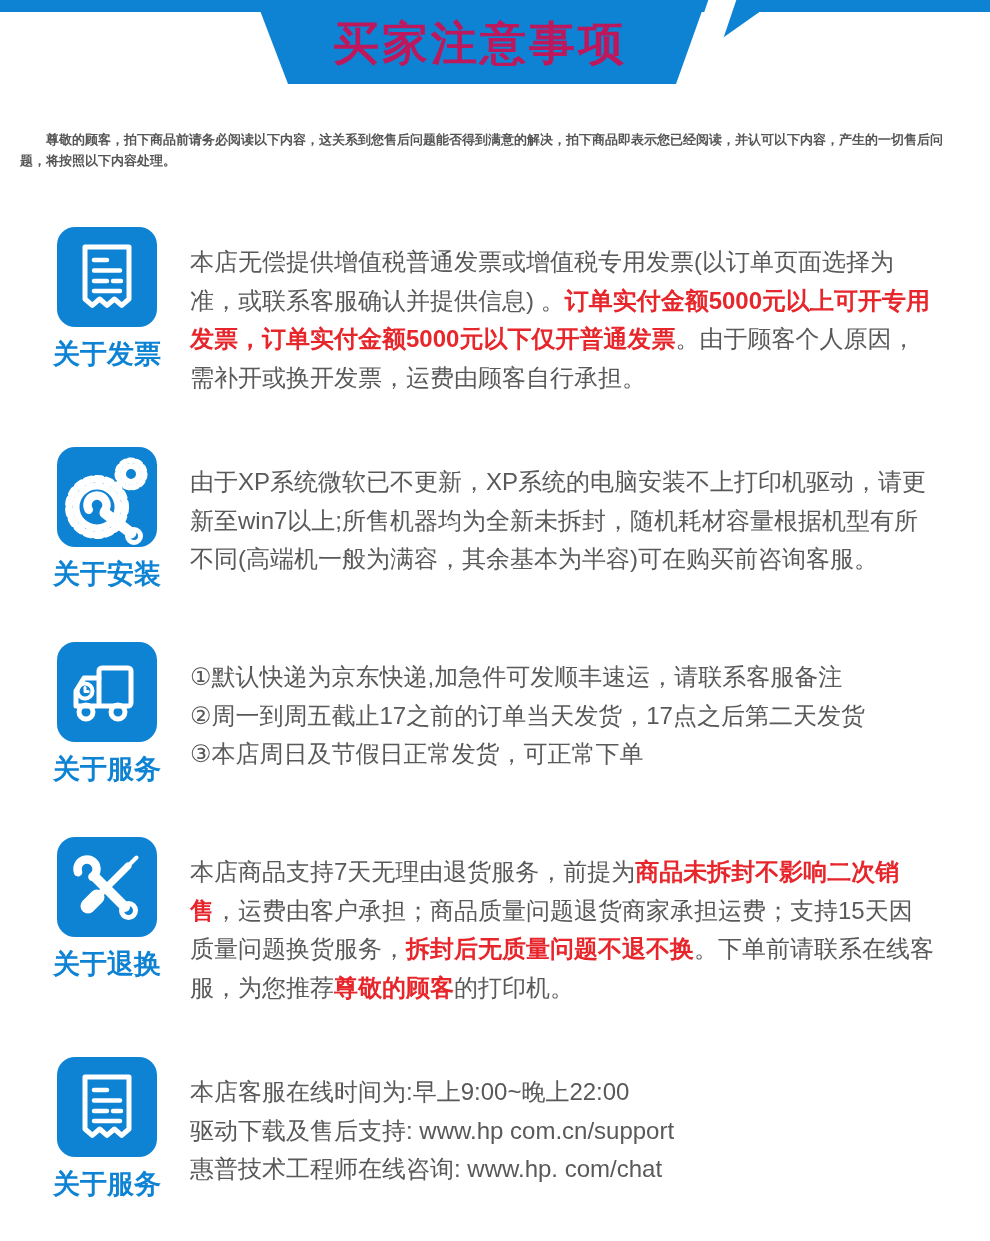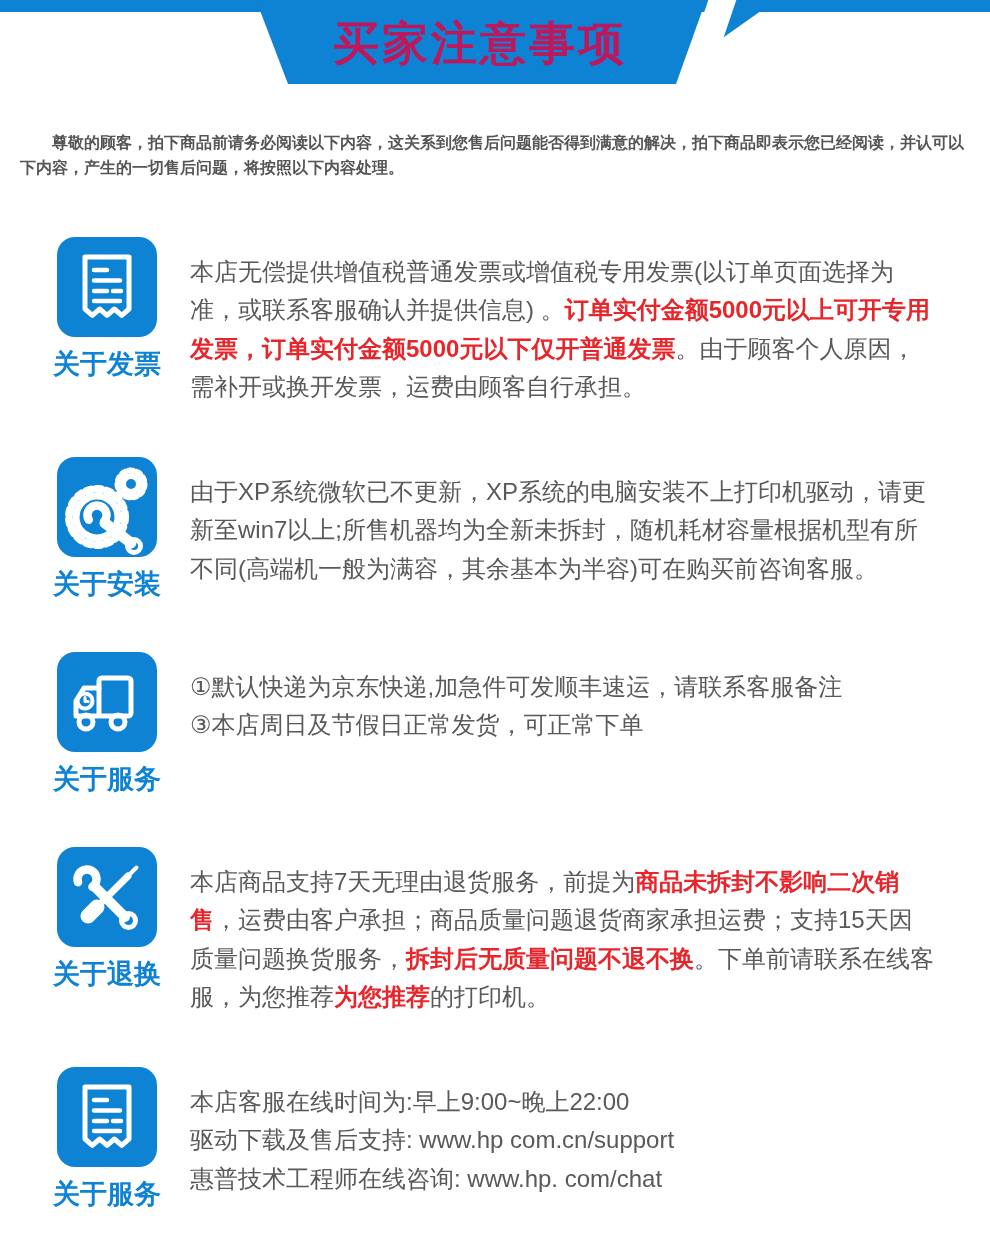--- a/index.html
+++ b/index.html
@@ -17,21 +17,21 @@
   
   .banner{position:relative;width:990px;height:90px;}
   .banner svg{position:absolute;left:0;top:0;display:block;}
   .banner-title{
     position:absolute;left:480px;top:13px;transform:translateX(-50%);
     color:#be185d;font-size:46px;font-weight:bold;letter-spacing:3px;white-space:nowrap;
   }
   
   .intro{
     margin:40px 22px 0 20px;
-    color:var(--intro-gray);font-weight:bold;font-size:16px;line-height:1.58;
+    color:var(--intro-gray);font-weight:bold;font-size:13px;line-height:1.58;
     text-indent:2em;
   }
   
   .sections{margin:56px 0 0 48px;}
   .section-row{display:flex;align-items:flex-start;gap:24px;margin-bottom:50px;}
   .icon-col{width:118px;flex:0 0 118px;display:flex;flex-direction:column;align-items:center;}
   .icon-box{
     width:100px;height:100px;border-radius:18px;background:var(--blue);
     display:flex;align-items:center;justify-content:center;
   }
@@ -103,39 +103,40 @@
             <circle cx="28" cy="49" r="7.5" stroke-width="4"></circle>
             <path d="M28 45.5 v4 h3.2" stroke-width="3"></path>
             <circle cx="29" cy="70" r="7"></circle>
             <circle cx="61" cy="70" r="7"></circle>
           </svg>
         </div>
         <div class="icon-label">关于服务</div>
       </div>
       <div class="text-col">
         <div><span>①默认快递为京东快递,加急件可发顺丰速运，请联系客服备注</span></div>
+        <div><span>②周一到周五截止17之前的订单当天发货，17点之后第二天发货</span></div>
         <div><span>③本店周日及节假日正常发货，可正常下单</span></div>
       </div>
     </section>
     <section class="section-row">
       <div class="icon-col">
         <div class="icon-box">
           <svg width="100" height="100" viewBox="0 0 100 100" fill="none" stroke="#fff" stroke-linecap="round">
             <circle cx="30" cy="32" r="9.5" stroke-width="8.5" stroke-dasharray="42 20" transform="rotate(160 30 32)"></circle>
             <path d="M38 40 L68 70" stroke-width="10"></path>
             <circle cx="71.5" cy="73.5" r="7" stroke-width="5"></circle>
             <path d="M73 27 l6.5 -6.5" stroke-width="4"></path>
             <path d="M71 29 L46 54" stroke-width="7"></path>
             <path d="M40 60 L31 69" stroke-width="15"></path>
           </svg>
         </div>
         <div class="icon-label">关于退换</div>
       </div>
       <div class="text-col">
-        <div><span>本店商品支持7天无理由退货服务，前提为</span><span class="red">商品未拆封不影响二次销售</span><span>，运费由客户承担；商品质量问题退货商家承担运费；支持15天因质量问题换货服务，</span><span class="red">拆封后无质量问题不退不换</span><span>。下单前请联系在线客服，为您推荐</span><span class="red">为您推荐</span><span>的打印机。</span></div>
+        <div><span>本店商品支持7天无理由退货服务，前提为</span><span class="red">商品未拆封不影响二次销售</span><span>，运费由客户承担；商品质量问题退货商家承担运费；支持15天因质量问题换货服务，</span><span class="red">拆封后无质量问题不退不换</span><span>。下单前请联系在线客服，为您推荐</span><span class="red">尊敬的顾客</span><span>的打印机。</span></div>
       </div>
     </section>
     <section class="section-row">
       <div class="icon-col">
         <div class="icon-box">
           <svg width="100" height="100" viewBox="0 0 100 100" fill="none" stroke="#fff" stroke-linecap="round" stroke-linejoin="round">
             <path d="M28 20 h44 v52 l-7.3 6.3 -7.3 -6.3 -7.4 6.3 -7.3 -6.3 -7.4 6.3 -7.3 -6.3 z" stroke-width="5"></path>
             <path d="M37 33 h13 M37 43.5 h26 M37 54 h13 M56 54 h8 M37 64 h26" stroke-width="4.5"></path>
           </svg>
         </div>

